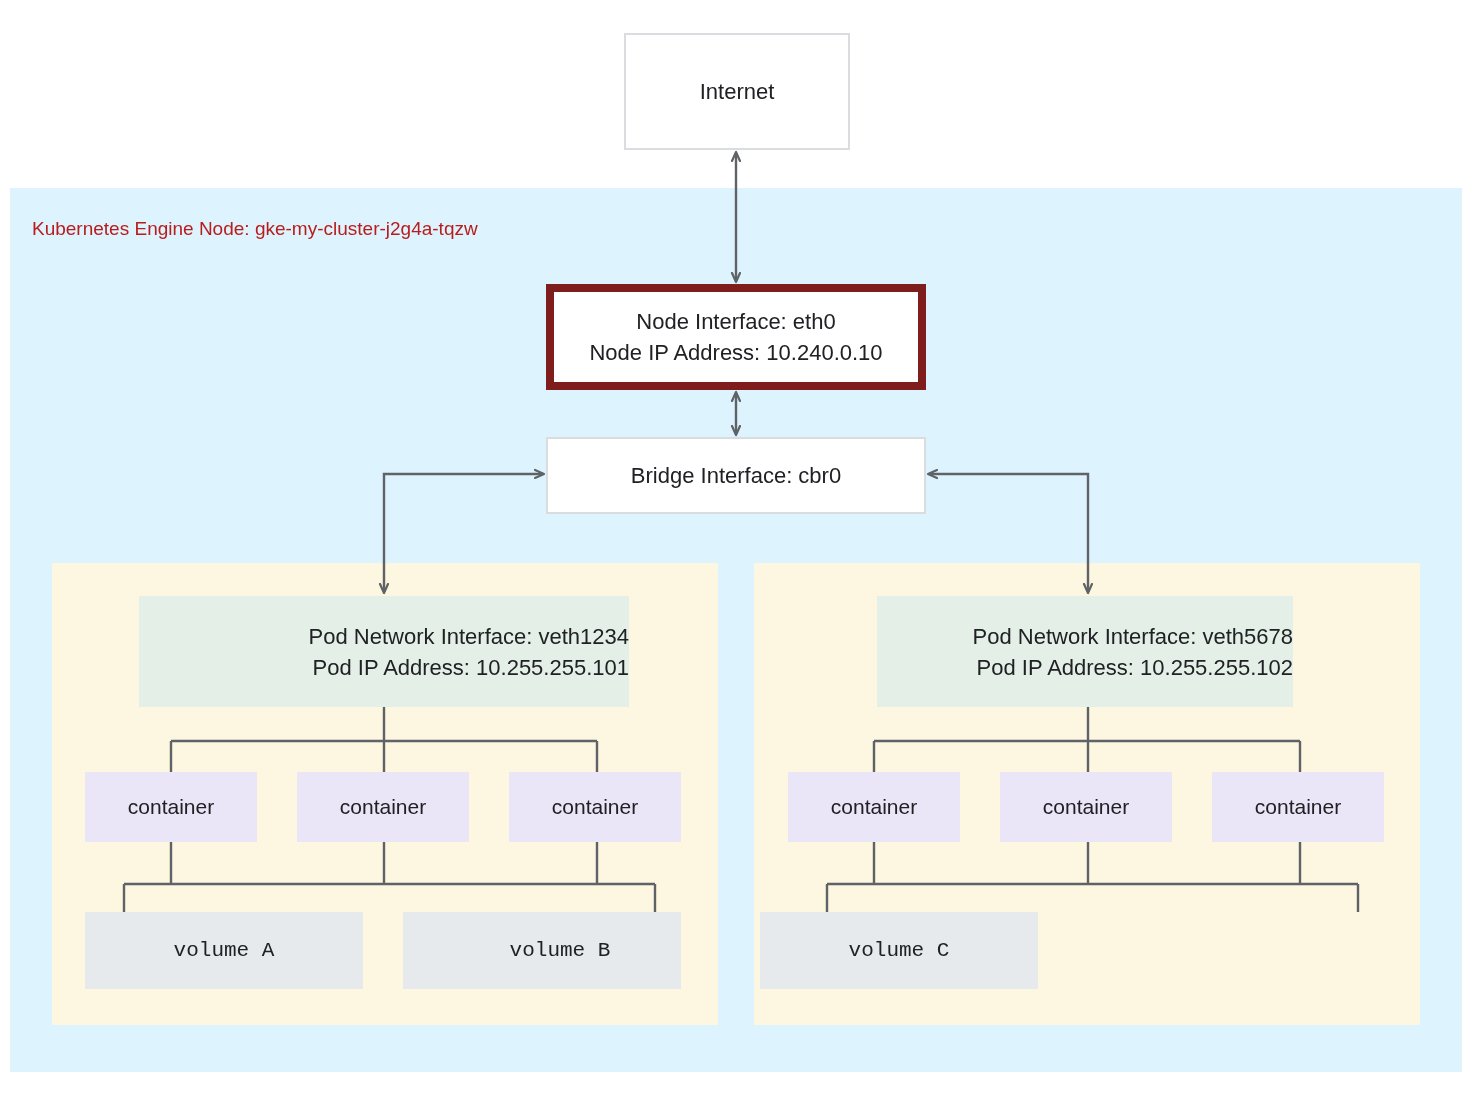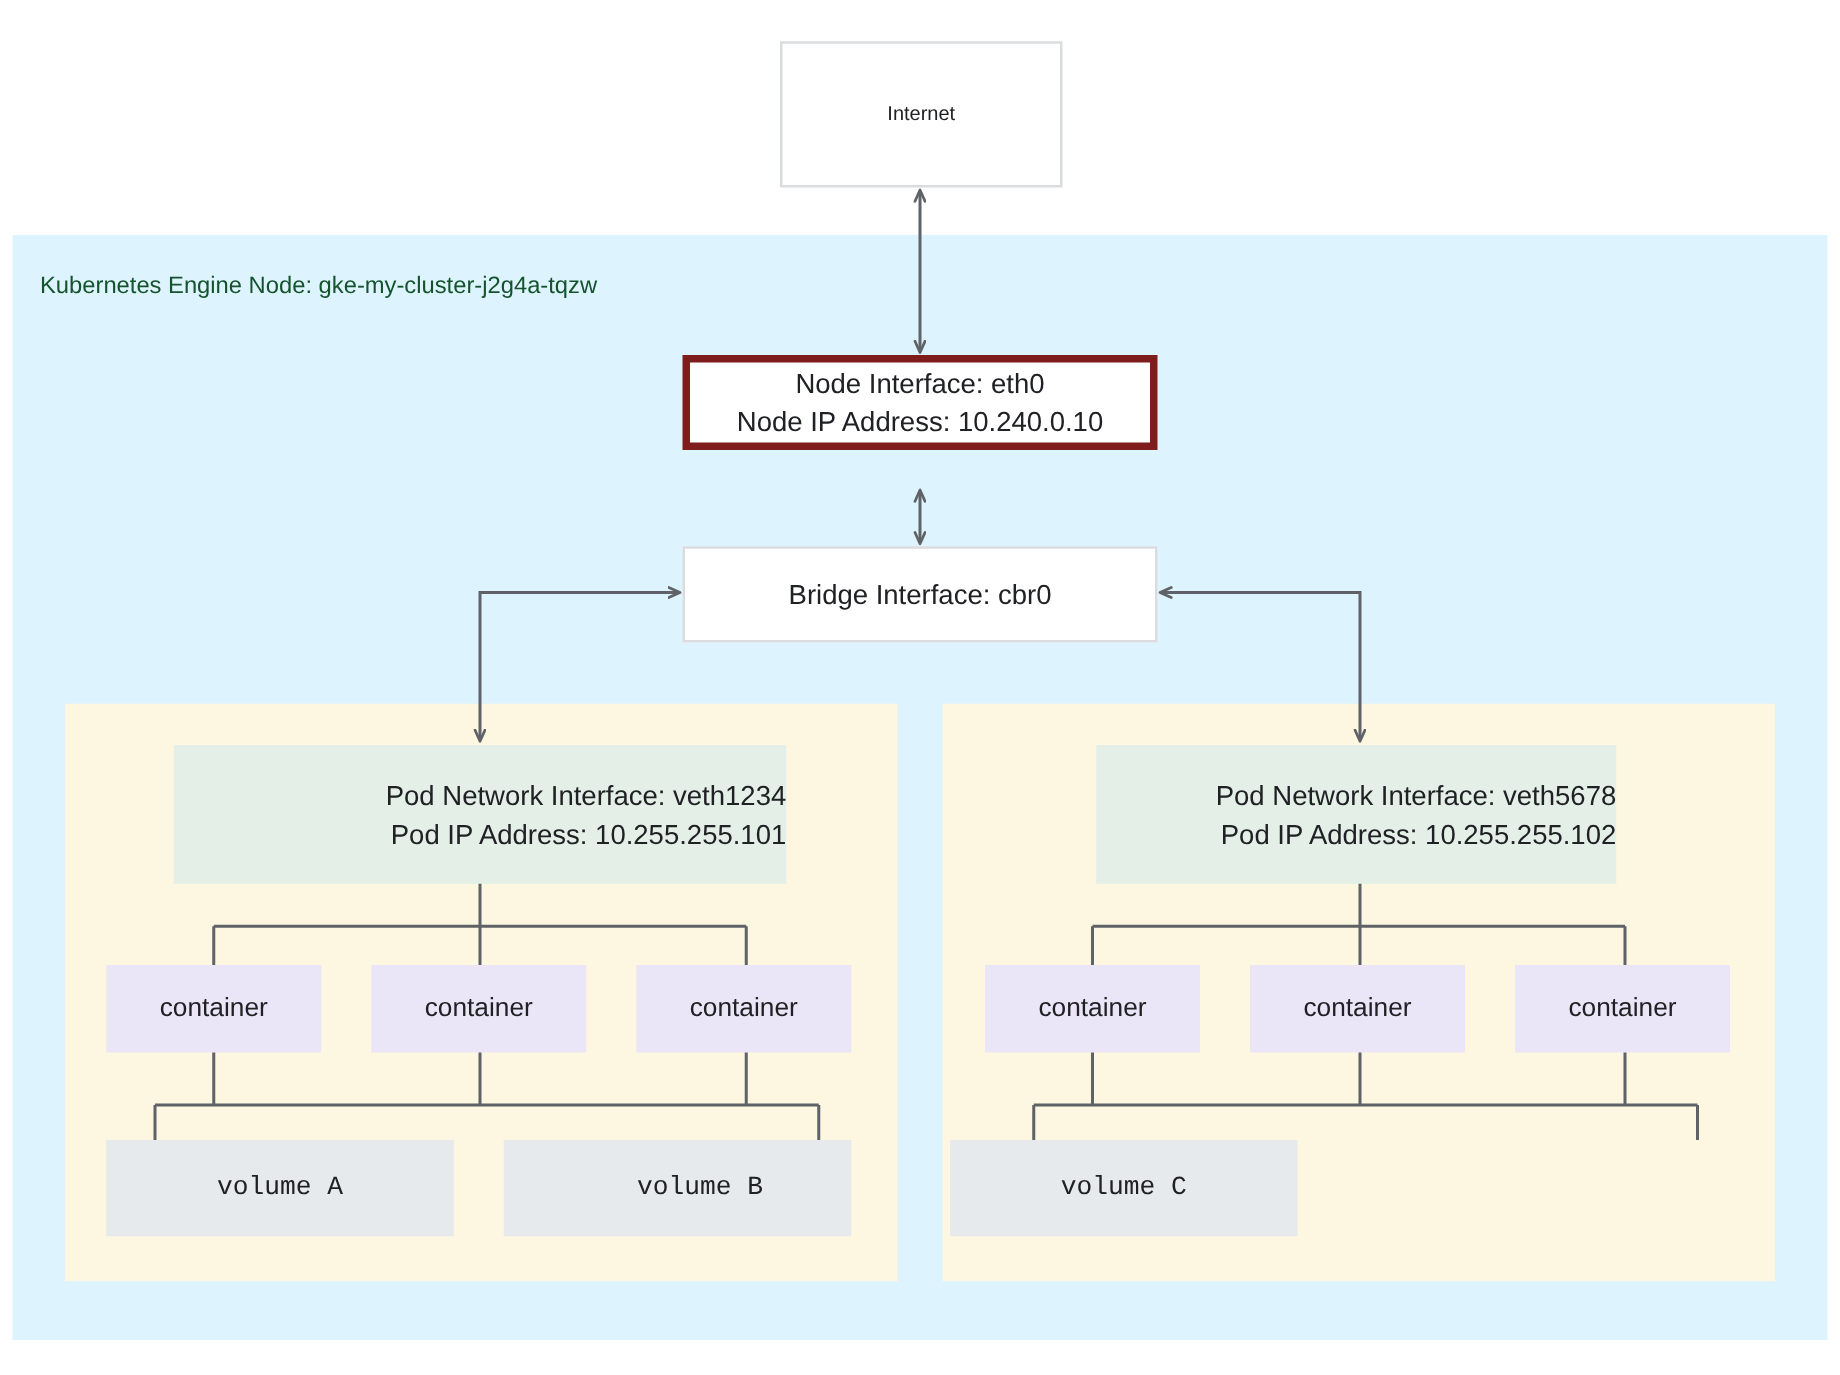--- a/index.html
+++ b/index.html
@@ -39,46 +39,46 @@
     z-index: 3;
   }
   .box .line2 { display: block; }
 
   
   #internet-box {
     left: 624px; top: 33px;
     width: 226px; height: 117px;
     background: #ffffff;
     border: 2px solid #dadce0;
-    font-size: 16px;
+    font-size: 22px;
   }
 
   
   #node-region {
     position: absolute;
     left: 10px; top: 188px;
     width: 1452px; height: 884px;
     background: #ddf3fd;
     z-index: 1;
   }
   #node-label {
     position: absolute;
     left: 32px; top: 218px;
     font-size: 19px;
-    color: #14532d;
+    color: #b91c1c;
     z-index: 4;
     white-space: nowrap;
   }
 
   
   #node-interface-box {
     left: 546px; top: 284px;
-    width: 380px; height: 76px;
-    background: #ffffff;
-    border: 6px solid #7f1d1d;
+    width: 380px; height: 106px;
+    background: #ffffff;
+    border: 8px solid #7f1d1d;
     font-size: 22px;
     line-height: 31px;
   }
 
   
   #bridge-box {
     left: 546px; top: 437px;
     width: 380px; height: 77px;
     background: #ffffff;
     border: 2px solid #dadce0;

